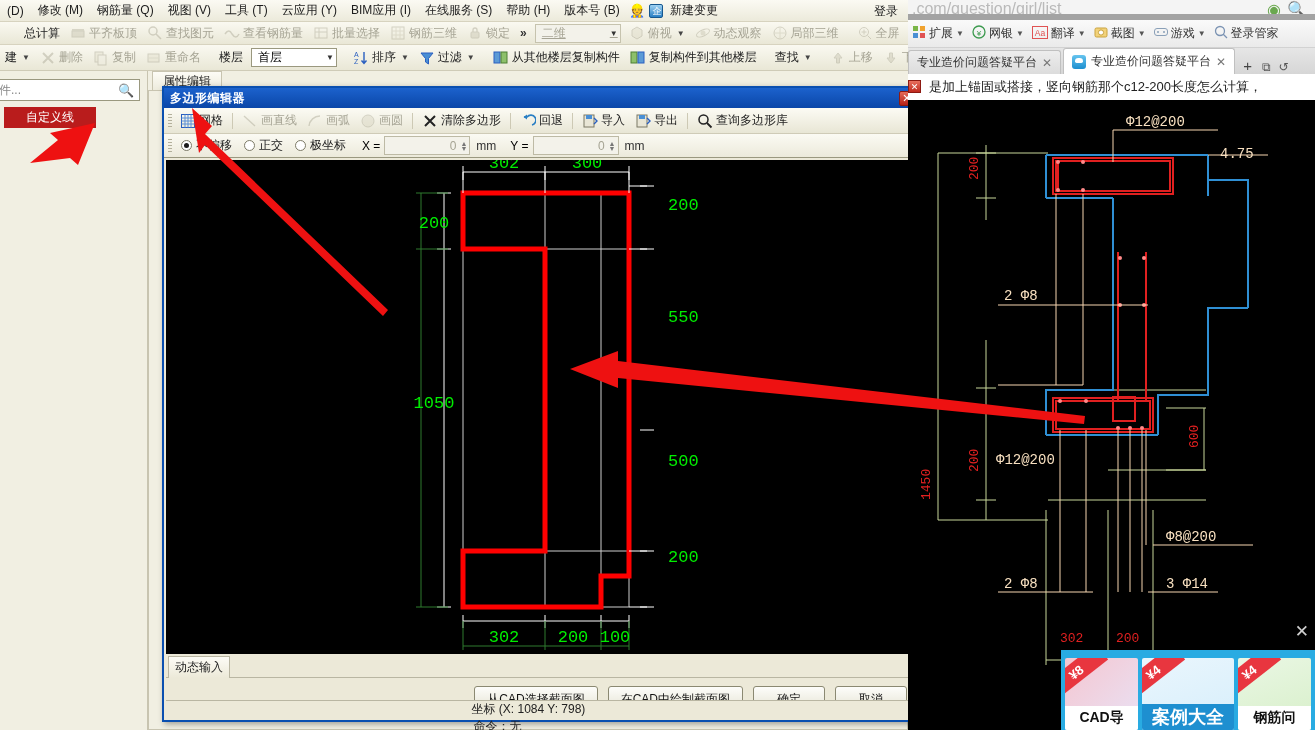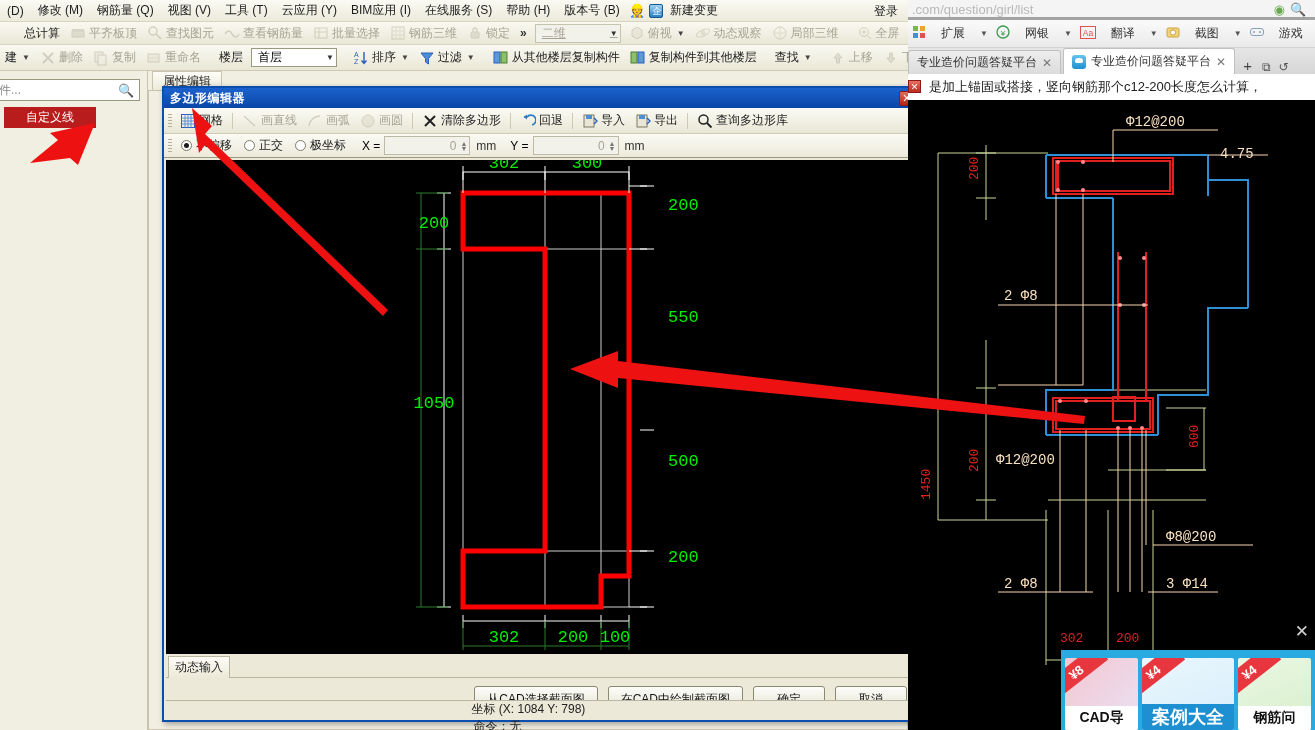--- a/index.html
+++ b/index.html
@@ -212,32 +212,32 @@
     background-size: 3px 3px;
   }
 
   
   .browser {
     position:absolute; left: 908px; top: 0; width: 407px; height: 730px;
     background: #fff; overflow:hidden;
   }
   .br-url {
     position:absolute; left:0; top:0; width:407px; height:20px;
-    background:#f4f4f4; border-bottom:3px solid #a3a3a3;
-    display:flex; align-items:flex-end; font-size:13px; color:#b9b9b9;
+    background:#f4f4f4; border-bottom:6px solid #a3a3a3;
+    display:flex; align-items:flex-start; font-size:16px; color:#b9b9b9;
     overflow:hidden;
   }
   .br-ext {
     position:absolute; left:0; top:20px; width:407px; height:28px;
     background: linear-gradient(#fafafa,#eaeaea);
     border-bottom:1px solid #d2d2d2;
     display:flex; align-items:center; white-space:nowrap; overflow:hidden;
     font-size:12px; color:#333;
   }
-  .ebtn { display:inline-flex; align-items:center; gap:15px; padding: 0 4px; }
+  .ebtn { display:inline-flex; align-items:center; gap:3px; padding: 0 4px; }
   .ebtn .ar { font-size:8px; color:#555; }
   .br-tabs {
     position:absolute; left:0; top:48px; width:407px; height:26px;
     background: linear-gradient(#e6e6e6,#d6d6d6);
     display:flex; align-items:flex-end; overflow:hidden;
   }
   .btab {
     height: 24px; display:flex; align-items:center; gap:5px;
     padding: 0 8px; font-size:12px; color:#333;
     border:1px solid #c0c0c0; border-bottom:none;

